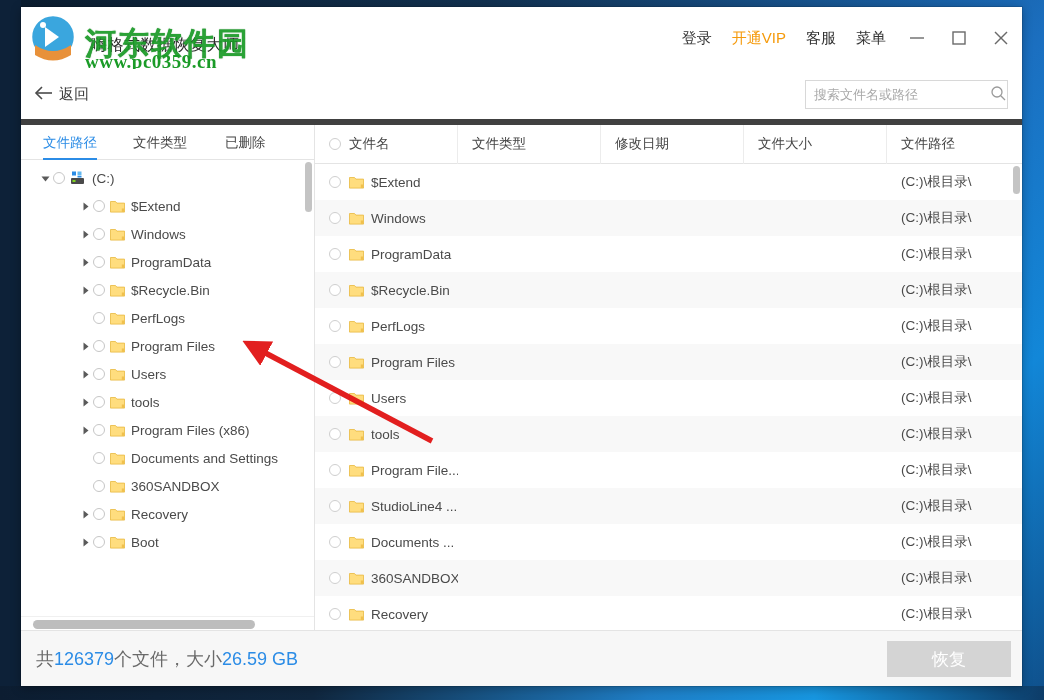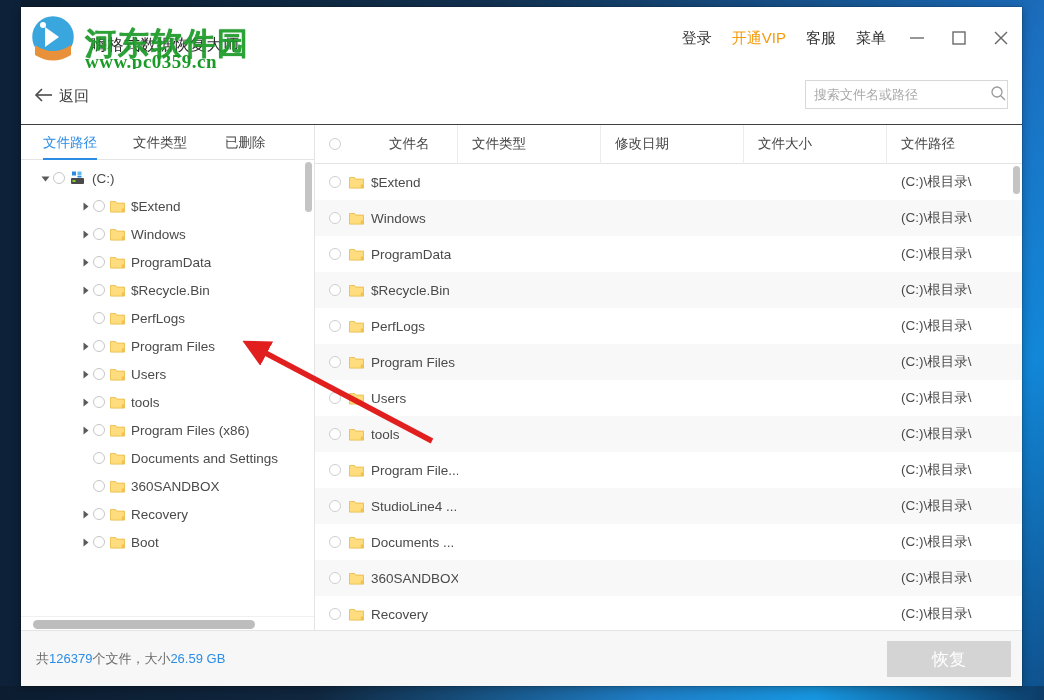--- a/index.html
+++ b/index.html
@@ -68,21 +68,21 @@
   .title-link.vip { color: #f59a0b; }
   .win-btn {
     width: 42px; height: 62px; display: flex; align-items: center;
     justify-content: center; cursor: pointer;
   }
   .win-btn svg { display: block; }
 
   
   .toolbar {
     height: 56px; flex: none; display: flex; align-items: center;
-    background: #fff; border-bottom: 1px solid #404040; position: relative;
+    background: #fff; border-bottom: 6px solid #404040; position: relative;
   }
   .back-btn {
     display: flex; align-items: center; gap: 5px;
     margin-left: 13px; cursor: pointer; color: #3b3b3b; font-size: 15px;
   }
   .search-box {
     position: absolute; right: 14px; top: 11px;
     width: 203px; height: 29px;
     border: 1px solid #d8d8d8; background: #fff;
     display: flex; align-items: center; padding: 0 8px;
@@ -149,21 +149,21 @@
   .table-panel { flex: 1; display: flex; flex-direction: column; min-width: 0; background: #fff; position: relative; }
   .table-head {
     height: 39px; flex: none; display: flex; align-items: center;
     border-bottom: 1px solid #e4e4e4; background: #fff;
   }
   .th {
     font-size: 13.5px; color: #454545; height: 39px; display: flex;
     align-items: center; padding-left: 14px; border-right: 1px solid #ececec;
   }
   .th:last-child { border-right: none; }
-  .th-name { width: 143px; flex: none; gap: 40px; }
+  .th-name { width: 143px; flex: none; }
   .th-type { width: 143px; flex: none; }
   .th-size { width: 143px; flex: none; }
   .th-date { width: 143px; flex: none; }
   .th-path { flex: 1; }
   .hd-radio {
     width: 12px; height: 12px; border: 1px solid #cfcfcf; border-radius: 50%;
     margin-right: 8px; flex: none; background: #fff;
   }
   .table-body { flex: 1; overflow: hidden; position: relative; }
   .trow {
@@ -188,21 +188,21 @@
     position: absolute; right: 2px; top: 2px; width: 7px; height: 28px;
     background: #c4c4c4; border-radius: 4px; z-index: 5;
   }
 
   
   .statusbar {
     height: 56px; flex: none; background: #f7f7f7; border-top: 1px solid #e4e4e4;
     display: flex; align-items: center; position: relative;
   }
   .status-text {
-    margin-left: 15px; font-size: 13px; color: #6a6a6a;
+    margin-left: 15px; font-size: 18px; color: #6a6a6a;
   }
   .status-text b { color: #2b8ce6; font-weight: normal; }
   .recover-btn {
     position: absolute; right: 11px; top: 10px; width: 124px; height: 36px;
     background: #d4d4d4; color: #ffffff; font-size: 17px;
     display: flex; align-items: center; justify-content: center; cursor: default;
   }
 
   
   .arrow-annotation {

